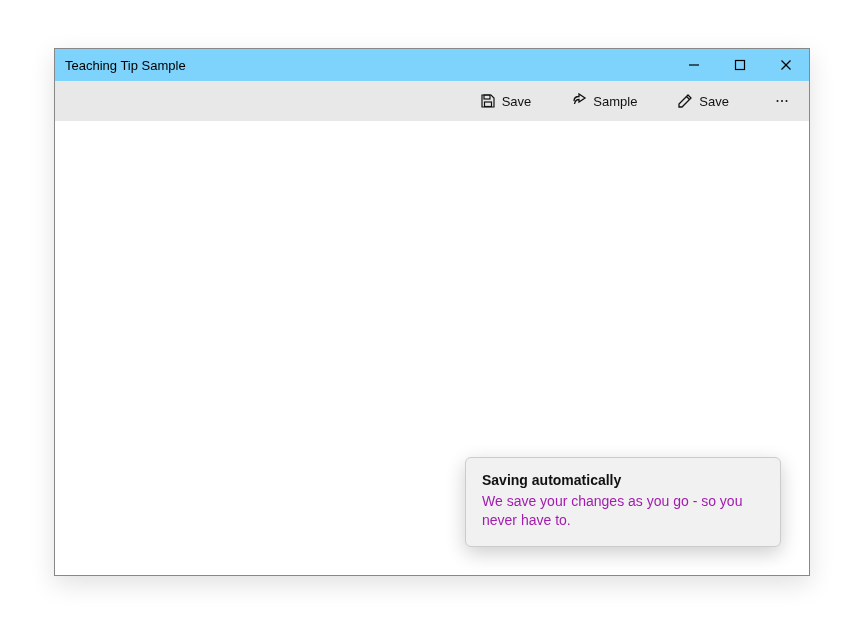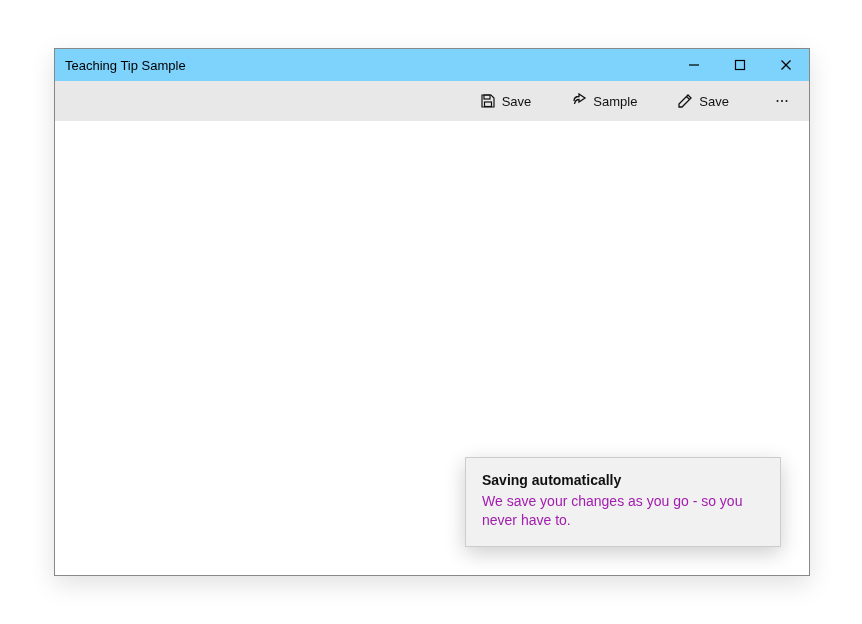--- a/index.html
+++ b/index.html
@@ -96,21 +96,21 @@
       height: calc(100% - 72px);
       background: #ffffff;
     }
     .teaching-tip {
       position: absolute;
       right: 28px;
       bottom: 28px;
       width: 316px;
       background: #f1f1f1;
       border: 1px solid #ccc;
-      border-radius: 0;
+      border-radius: 6px;
       box-shadow: 0 6px 20px rgba(0,0,0,0.2);
       padding: 14px 16px 16px 16px;
     }
     .teaching-tip-title {
       font-size: 14px;
       font-weight: 600;
       color: #111;
       margin-bottom: 4px;
     }
     .teaching-tip-body {

